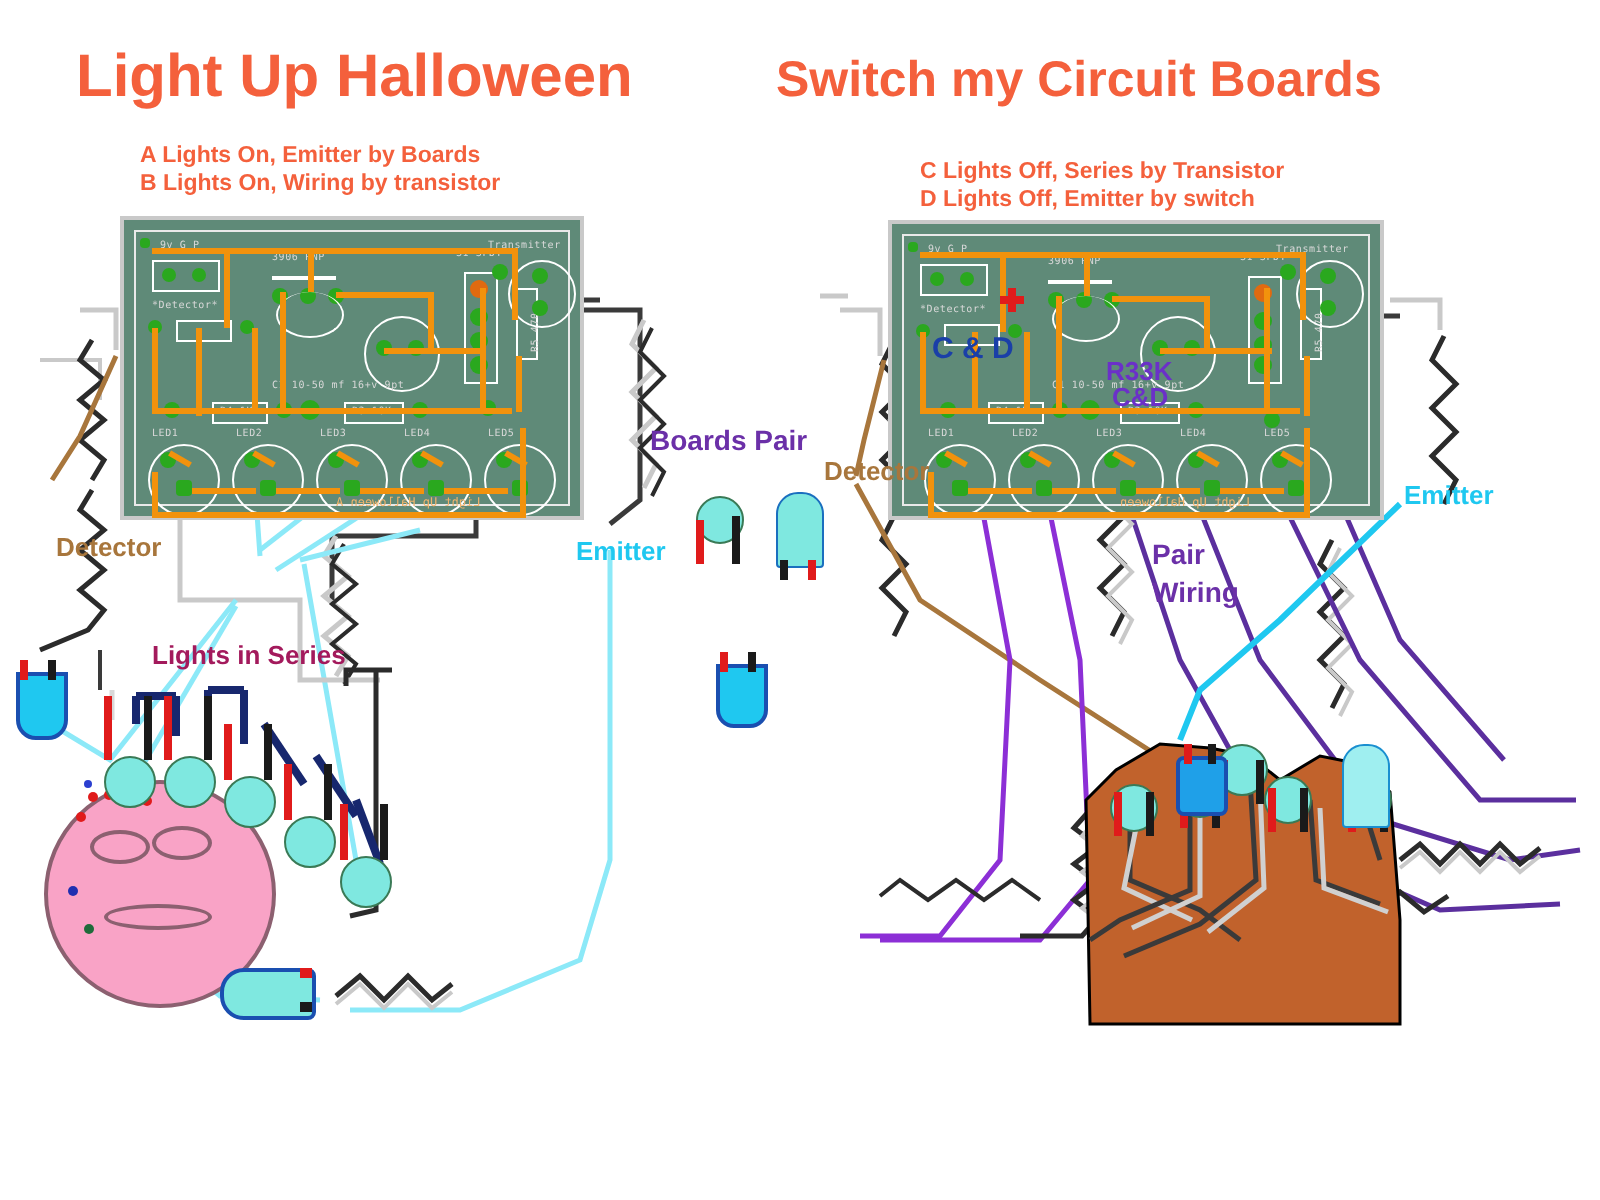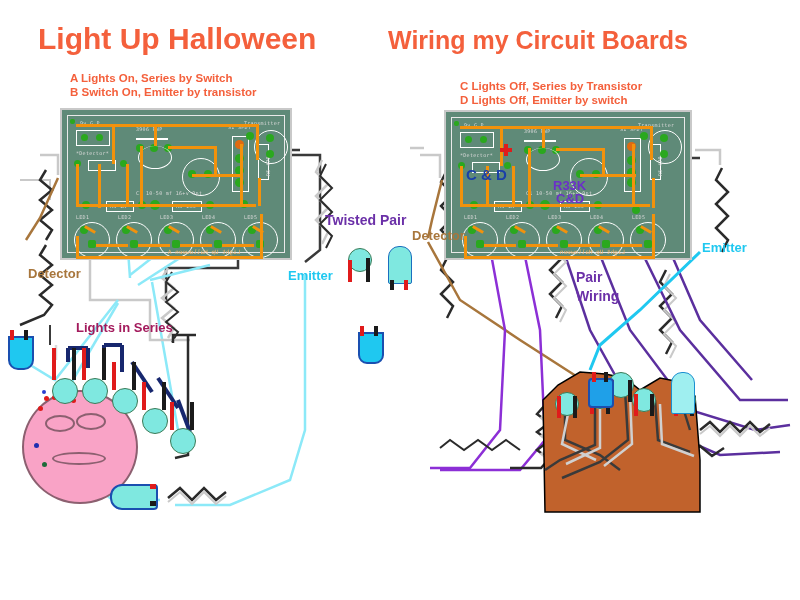--- a/index.html
+++ b/index.html
@@ -40,24 +40,24 @@
           border-radius:10px 10px 0 0;}
   .legr{position:absolute;background:#e01b1b;}
   .legk{position:absolute;background:#1a1a1a;}
   .dot{position:absolute;border-radius:50%;}
   svg.ov{position:absolute;left:0;top:0;width:800px;height:600px;overflow:visible;}
 </style>
 </head>
 <body>
 
 <div class="abs title" style="left:38px;top:22px;">Light Up Halloween</div>
-<div class="abs subtitle" style="left:70px;top:71px;">A Lights On, Series by Switch</div>
-<div class="abs subtitle" style="left:70px;top:85px;">B Switch On, Emitter by transistor</div>
-
-<div class="abs title" style="left:388px;top:26px;font-size:25px;">Wiring my Circuit Boards</div>
+<div class="abs subtitle" style="left:70px;top:71px;">A Lights On, Emitter by Boards</div>
+<div class="abs subtitle" style="left:70px;top:85px;">B Lights On, Wiring by transistor</div>
+
+<div class="abs title" style="left:388px;top:26px;font-size:25px;">Switch my Circuit Boards</div>
 <div class="abs subtitle" style="left:460px;top:79px;">C Lights Off, Series by Transistor</div>
 <div class="abs subtitle" style="left:460px;top:93px;">D Lights Off, Emitter by switch</div>
 
 <svg class="ov">
 
   <polyline points="40,155 58,155 58,175" fill="none" stroke="#c9c9c9" stroke-width="2.5"></polyline>
   <polyline points="20,180 50,180 50,200" fill="none" stroke="#c9c9c9" stroke-width="2"></polyline>
 
   <polyline points="46,170 40,180 52,190 40,200 52,210 40,220 52,230 46,240" fill="none" stroke="#2b2b2b" stroke-width="2.5"></polyline>
   <polyline points="46,245 40,255 52,265 40,275 52,285 40,295 52,305 44,315 20,325" fill="none" stroke="#2b2b2b" stroke-width="2.5"></polyline>
@@ -354,21 +354,21 @@
 </div>
 
 <div class="abs" style="left:500px;top:144px;width:12px;height:12px;">
   <div class="abs" style="left:0;top:4px;width:12px;height:4px;background:#e01b1b;"></div>
   <div class="abs" style="left:4px;top:0;width:4px;height:12px;background:#e01b1b;"></div>
 </div>
 
 <div class="abs lbl brown" style="left:28px;top:266px;">Detector</div>
 <div class="abs lbl cyan" style="left:288px;top:268px;">Emitter</div>
 <div class="abs lbl magenta" style="left:76px;top:320px;">Lights in Series</div>
-<div class="abs lbl purple" style="left:325px;top:212px;font-size:14px;">Twisted Pair</div>
+<div class="abs lbl purple" style="left:325px;top:212px;font-size:14px;">Boards Pair</div>
 <div class="abs lbl brown" style="left:412px;top:228px;">Detector</div>
 <div class="abs lbl cyan" style="left:702px;top:240px;">Emitter</div>
 <div class="abs lbl purple" style="left:576px;top:268px;font-size:14px;line-height:19px;">Pair</div>
 <div class="abs lbl purple" style="left:576px;top:287px;font-size:14px;line-height:19px;">Wiring</div>
 <div class="abs lbl blue" style="left:466px;top:166px;">C &amp; D</div>
 <div class="abs lbl vpurple" style="left:553px;top:178px;">R33K</div>
 <div class="abs lbl vpurple" style="left:556px;top:191px;">C&amp;D</div>
 
 <div class="face" style="left:22px;top:390px;width:112px;height:110px;"></div>
 <div class="eye" style="left:45px;top:415px;width:26px;height:13px;"></div>

